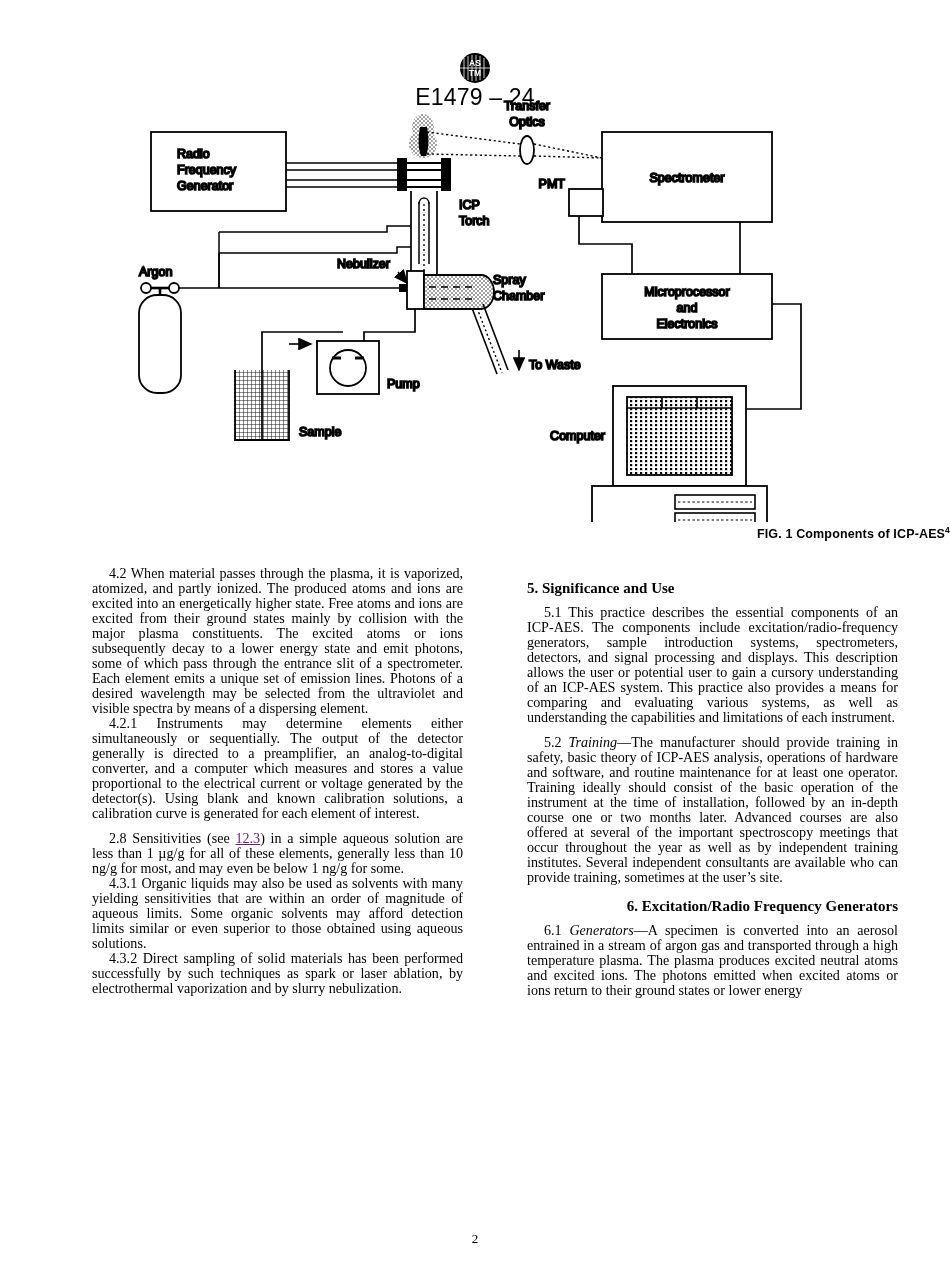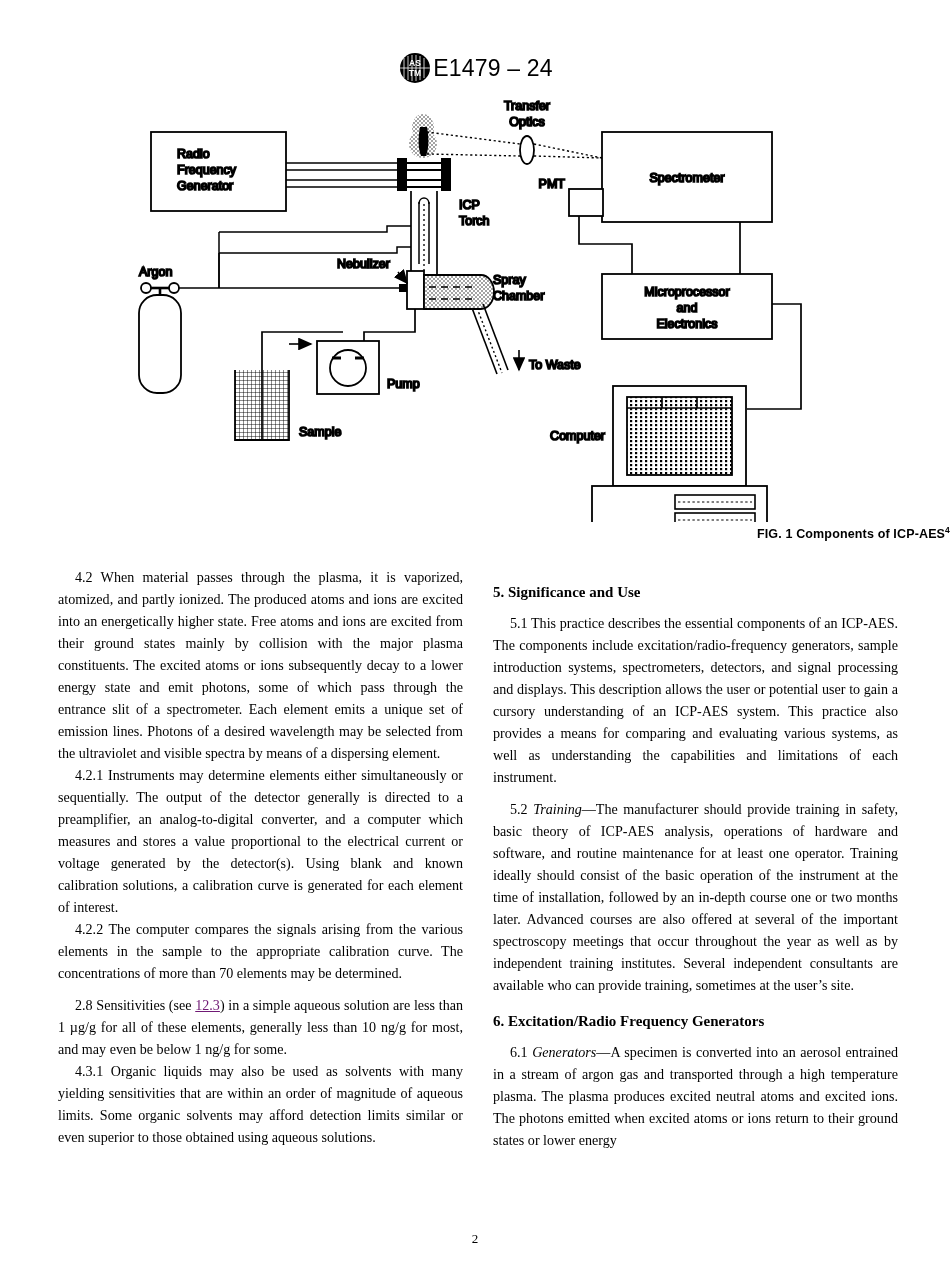--- a/index.html
+++ b/index.html
@@ -20,20 +20,21 @@
   .page-header {
     position: absolute;
     top: 52px;
     left: 0;
     width: 950px;
     text-align: center;
     display: flex;
     align-items: center;
     justify-content: center;
     gap: 0;
+    flex-direction: column;
   }
   .astm-logo {
     width: 36px;
     height: 32px;
     display: block;
   }
   .std-designation {
     font-family: "Liberation Sans", "DejaVu Sans", sans-serif;
     font-weight: normal;
     font-size: 23px;
@@ -69,41 +70,42 @@
     position: absolute;
     top: 566px;
     left: 58px;
     width: 840px;
     display: flex;
     gap: 30px;
   }
   .col {
     width: 405px;
     font-size: 14.1px;
-    line-height: 22px;
+    line-height: 15px;
     text-align: justify;
     text-justify: inter-word;
     hyphens: none;
+    margin-left: 34px;
   }
   .col p {
     margin: 0;
     text-indent: 17px;
   }
   .col p.no-indent { text-indent: 0; }
   .col p.gap-before { margin-top: 10px; }
   .sec-head {
     margin: 0;
     text-indent: 0;
     font-weight: bold;
     font-size: 15px;
     margin-top: 15px;
     margin-bottom: 9px;
     text-align: left;
   }
-  .sec-head.tight-top { margin-top: 14px; }
+  .sec-head.tight-top { margin-top: 14px; text-align: right; }
   .xref { color: #701a75; }
   .ital { font-style: italic; }
 
   
   .page-number {
     position: absolute;
     bottom: 25px;
     left: 0;
     width: 950px;
     text-align: center;
@@ -294,23 +296,23 @@
 
 <div class="fig-caption">
   <span>FIG. 1  Components of ICP-AES</span><sup>4</sup>
 </div>
 
 <div class="columns">
 
   <div class="col">
     <p>4.2 When material passes through the plasma, it is vaporized, atomized, and partly ionized. The produced atoms and ions are excited into an energetically higher state. Free atoms and ions are excited from their ground states mainly by collision with the major plasma constituents. The excited atoms or ions subsequently decay to a lower energy state and emit photons, some of which pass through the entrance slit of a spectrometer. Each element emits a unique set of emission lines. Photons of a desired wavelength may be selected from the ultraviolet and visible spectra by means of a dispersing element.</p>
     <p>4.2.1 Instruments may determine elements either simultaneously or sequentially. The output of the detector generally is directed to a preamplifier, an analog-to-digital converter, and a computer which measures and stores a value proportional to the electrical current or voltage generated by the detector(s). Using blank and known calibration solutions, a calibration curve is generated for each element of interest.</p>
-    <p>4.2.2 The computer compares the signals arising from the various elements in the sample to the appropriate calibration curve. The concentrations of more than 70 elements may be determined.</p>
     <p class="gap-before"><span>2.8  Sensitivities (see </span><a class="xref" href="#">12.3</a><span>) in a simple aqueous solution are less than 1 µg/g for all of these elements, generally less than 10 ng/g for most, and may even be below 1 ng/g for some.</span></p>
     <p>4.3.1 Organic liquids may also be used as solvents with many yielding sensitivities that are within an order of magnitude of aqueous limits. Some organic solvents may afford detection limits similar or even superior to those obtained using aqueous solutions.</p>
+    <p>4.3.2 Direct sampling of solid materials has been performed successfully by such techniques as spark or laser ablation, by electrothermal vaporization and by slurry nebulization.</p>
   </div>
 
   <div class="col">
     <h2 class="sec-head">5.  Significance and Use</h2>
     <p>5.1 This practice describes the essential components of an ICP-AES. The components include excitation/radio-frequency generators, sample introduction systems, spectrometers, detectors, and signal processing and displays. This description allows the user or potential user to gain a cursory understanding of an ICP-AES system. This practice also provides a means for comparing and evaluating various systems, as well as understanding the capabilities and limitations of each instrument.</p>
     <p class="gap-before"><span>5.2 </span><span class="ital">Training</span><span>—The manufacturer should provide training in safety, basic theory of ICP-AES analysis, operations of hardware and software, and routine maintenance for at least one operator. Training ideally should consist of the basic operation of the instrument at the time of installation, followed by an in-depth course one or two months later. Advanced courses are also offered at several of the important spectroscopy meetings that occur throughout the year as well as by independent training institutes. Several independent consultants are available who can provide training, sometimes at the user’s site.</span></p>
     <h2 class="sec-head tight-top">6.  Excitation/Radio Frequency Generators</h2>
     <p><span>6.1 </span><span class="ital">Generators</span><span>—A specimen is converted into an aerosol entrained in a stream of argon gas and transported through a high temperature plasma. The plasma produces excited neutral atoms and excited ions. The photons emitted when excited atoms or ions return to their ground states or lower energy</span></p>
   </div>
 

